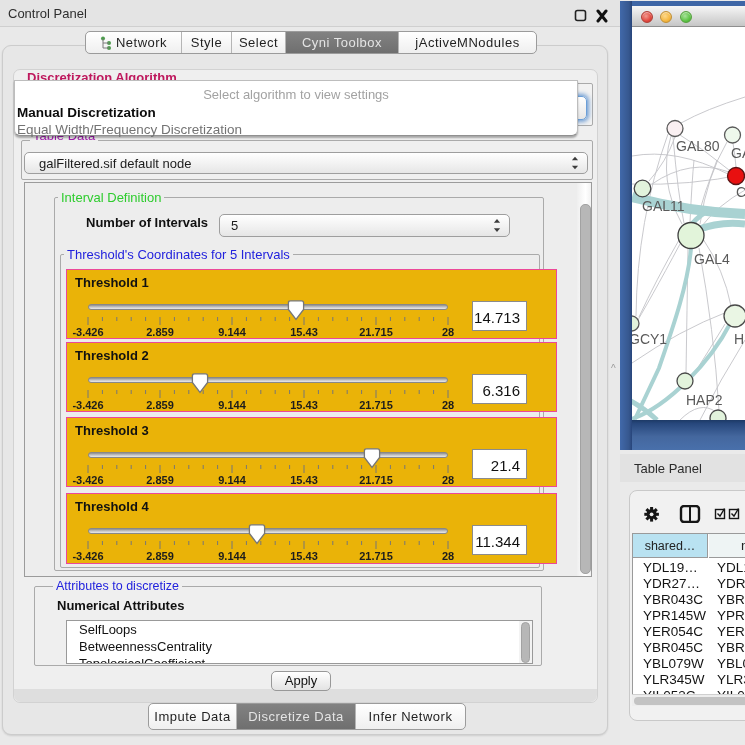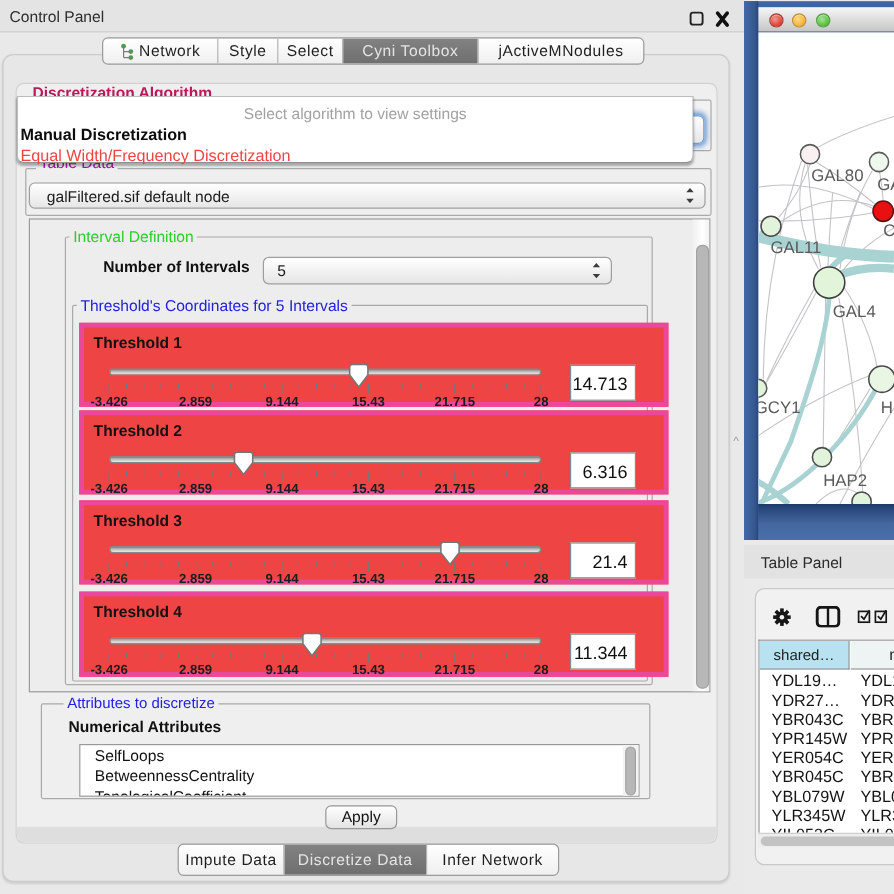--- a/index.html
+++ b/index.html
@@ -21,39 +21,39 @@
 #toptabs { left:85px; top:31px; height:23px; }
 #bottabs { left:148px; top:703px; height:27px; }
 
 .group { position:absolute; border:1px solid #aaaaaa; border-radius:2px; }
 .gtitle { position:absolute; font-size:13px; padding:0 3px; }
 
 .combo { position:absolute; border:1px solid #9e9e9e; border-radius:5px; background:linear-gradient(#ffffff,#e6e6e6); font-size:13px; color:#1c1c1c; }
 .combo .tx { position:absolute; left:14px; top:3px; }
 .combo .ar { position:absolute; right:7px; top:0; height:100%; width:10px; }
 
-.tpanel { position:absolute; left:66px; width:491px; height:70px; border:4px solid #ec4899; background:#ef4444; }
+.tpanel { position:absolute; left:66px; width:491px; height:70px; border:1px solid #ec4899; background:#eab308; }
 .tpanel b { position:absolute; left:8px; top:5px; font-size:13px; color:#111; }
 .track { position:absolute; left:21px; top:34px; width:360px; height:6px; border-radius:3px; background:linear-gradient(#8e8e8e,#c9c9c9 55%,#e8e8e8); border:1px solid #888; }
 .vfield { position:absolute; left:405px; top:31px; width:55px; height:30px; background:#fff; border:1px solid #8b8b8b; font-size:15px; text-align:right; padding:7px 6px 0 0; color:#111; }
 .tlabels { position:absolute; left:0; top:56px; width:470px; height:12px; }
 .tlabels span { position:absolute; font-size:11px; font-weight:bold; color:#1d1d1d; transform:translateX(-50%); }
 
 #attrlist { left:66px; top:620px; width:467px; height:44px; background:#ffffff; border:1px solid #999; font-size:13px; color:#111; overflow:hidden; }
 #attrlist div { padding-left:12px; height:17px; line-height:17px; }
 
 #applybtn { left:271px; top:671px; width:60px; height:20px; border:1px solid #989898; border-radius:5px; background:linear-gradient(#ffffff,#e3e3e3); font-size:13px; text-align:center; line-height:18px; color:#111; }
 
 .sbtrack { position:absolute; background:linear-gradient(90deg,#efefef,#ffffff 60%,#f2f2f2); }
 .sbthumb { position:absolute; background:#b7b7b7; border-radius:5px; border:1px solid #a2a2a2; }
 
 #popup { left:14px; top:80px; width:564px; height:56px; background:#fff; border:1px solid #bdbdbd; border-bottom:1px solid #909090; border-radius:0 0 6px 6px; box-shadow:0 2px 2px rgba(0,0,0,0.30); }
 #popup .r1 { position:absolute; top:6px; width:100%; text-align:center; font-size:13px; color:#a2a2a2; }
 #popup .r2 { position:absolute; top:24px; left:2px; font-size:13.5px; font-weight:bold; color:#0c0c0c; }
-#popup .r3 { position:absolute; top:41px; left:2px; font-size:13.5px; color:#ef4444; }
+#popup .r3 { position:absolute; top:41px; left:2px; font-size:13.5px; color:#737373; }
 
 #netwin { left:620px; top:1px; width:125px; height:449px; background:#3e66a6; }
 #netframe { left:620px; top:1px; width:12px; height:449px; background:linear-gradient(90deg,#4169aa,#36578e 9px,#27447a); }
 #nettitle { left:632px; top:6px; width:113px; height:21px; background:linear-gradient(#f6f6f6,#c6c6c6); border-bottom:1px solid #8f8f8f; }
 .tl { position:absolute; top:11px; width:12px; height:12px; border-radius:50%; box-shadow:inset 0 1px 1px rgba(255,255,255,0.55); }
 #netcanvas { left:632px; top:27px; width:133px; height:393px; background:#ffffff; }
 #netbottom { left:632px; top:420px; width:113px; height:30px; background:linear-gradient(#1d3a66,#27477c 12%,#44679e 55%,#4970ab); }
 #tablebar { left:620px; top:454px; width:125px; height:28px; background:#e2e2e2; }
 #tablebar .t { position:absolute; left:14px; top:7px; font-size:13px; color:#2b2b2b; }
 #tablecont { left:629px; top:490px; width:124px; height:231px; background:#f1f1f1; border:1px solid #c9c9c9; border-radius:8px; }

